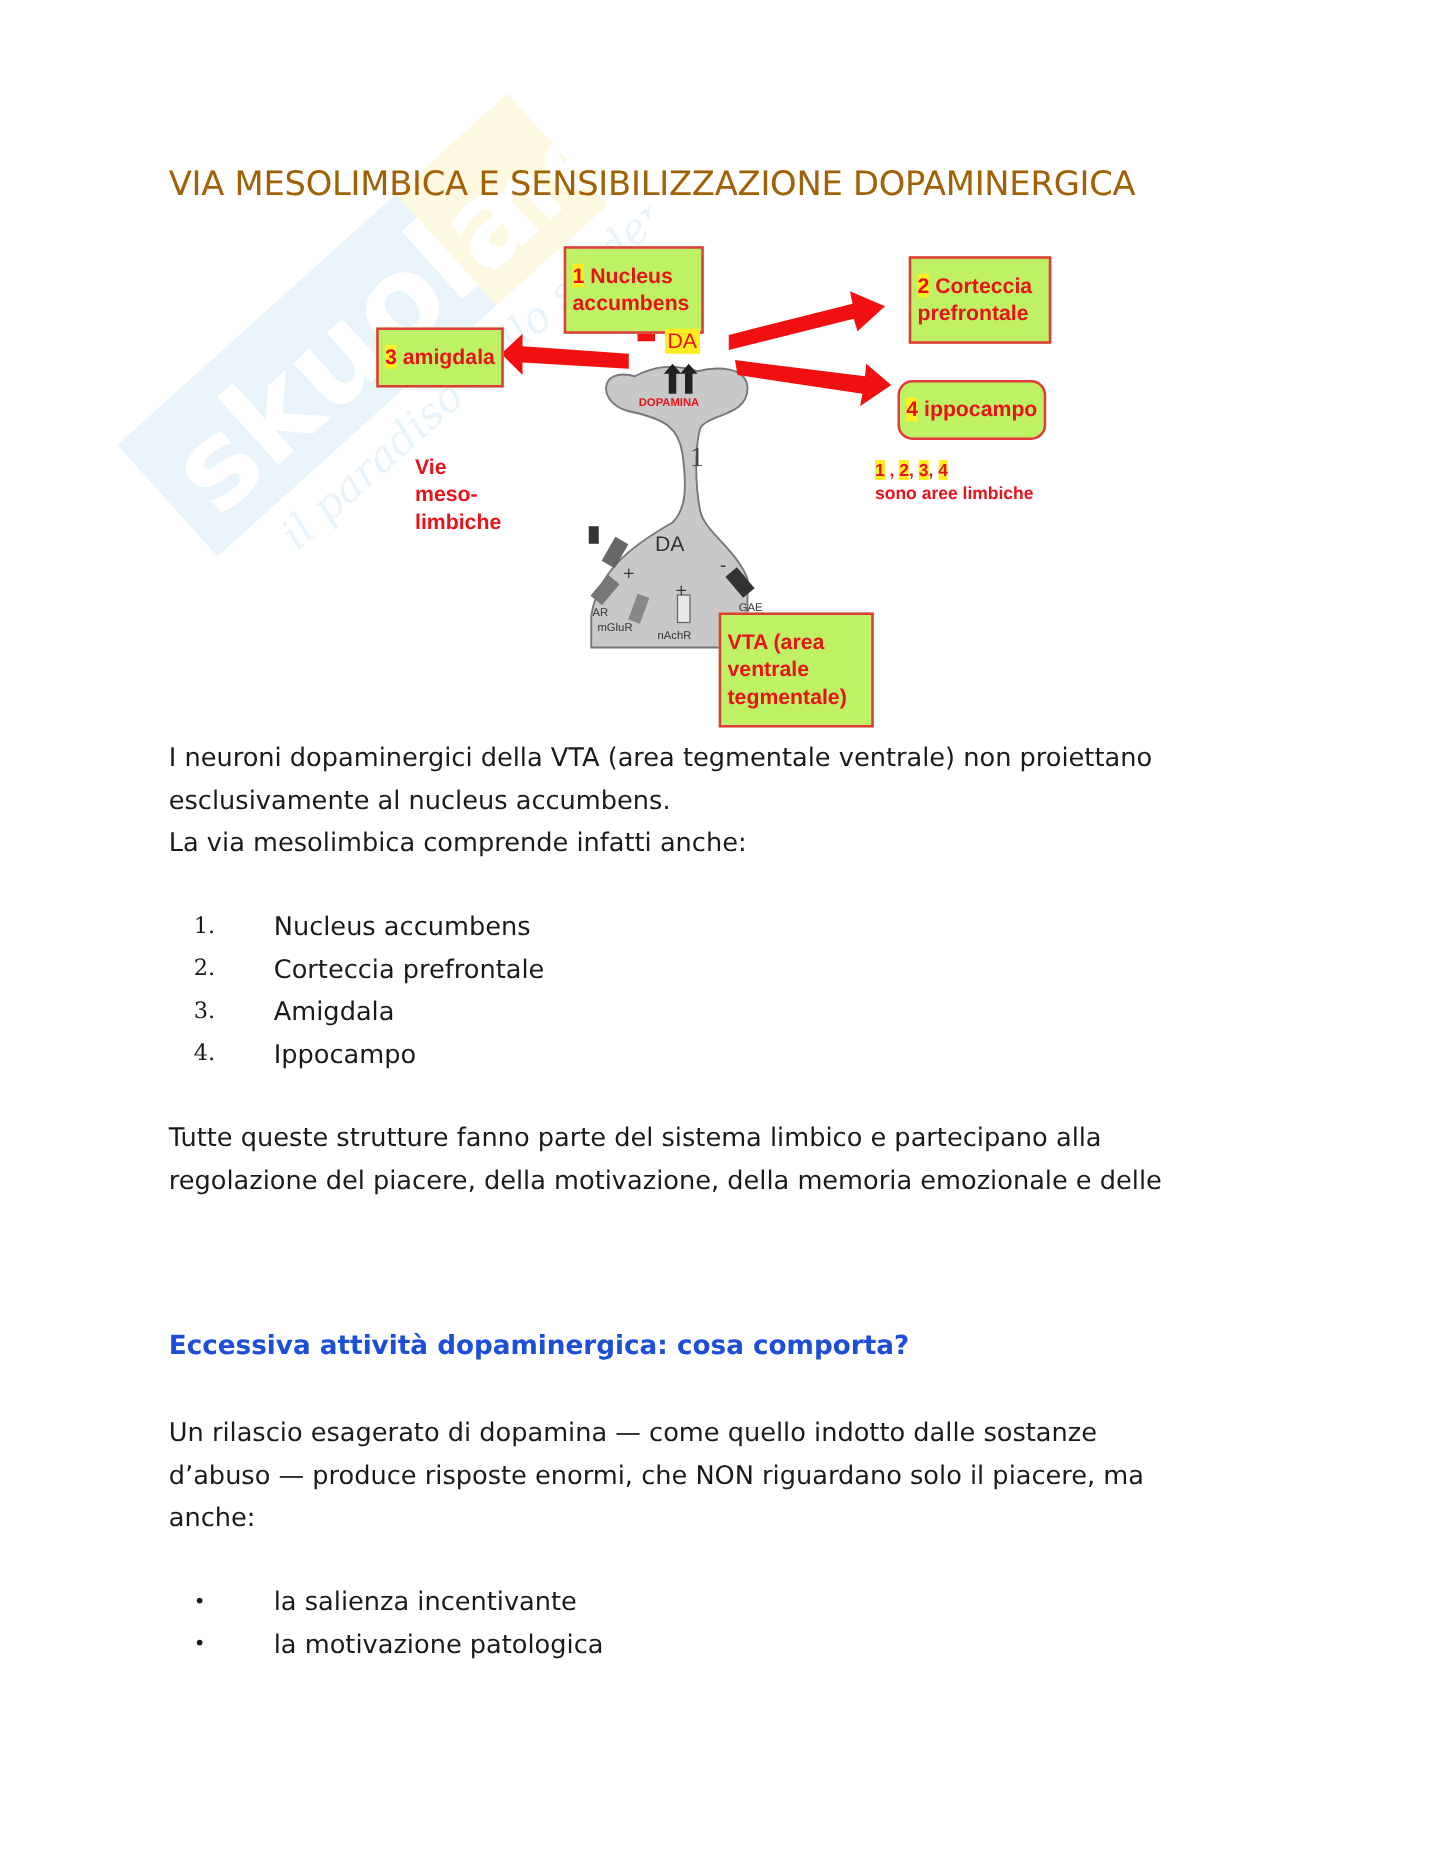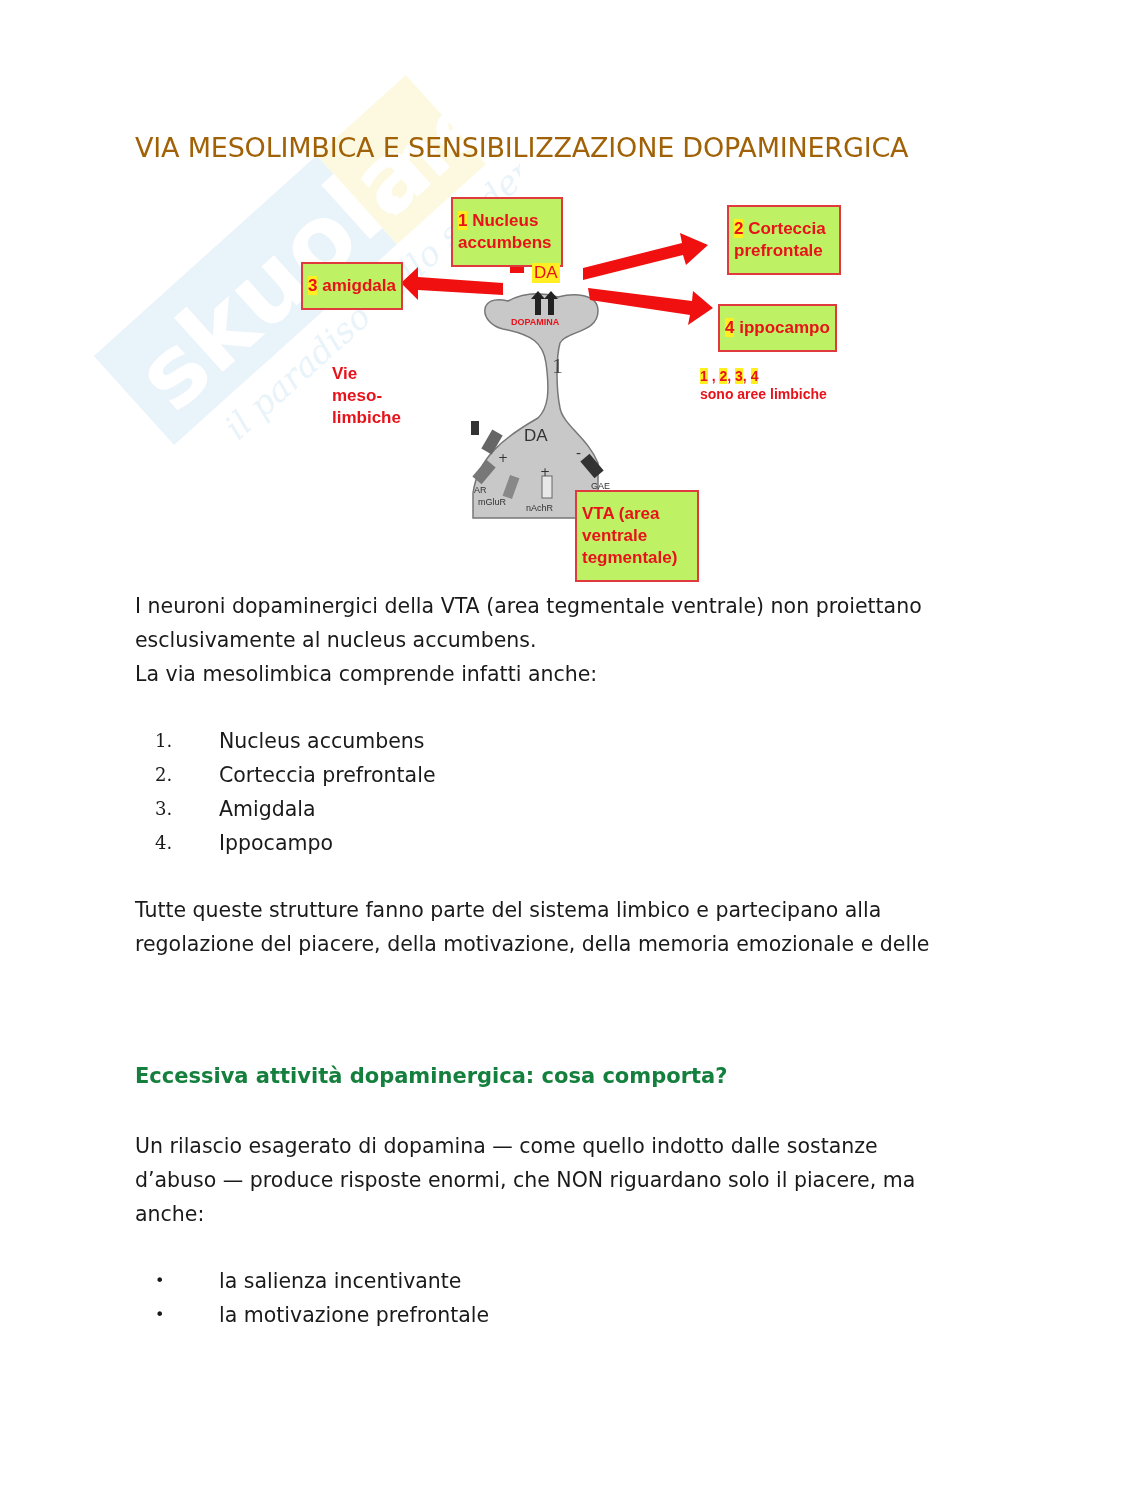--- a/index.html
+++ b/index.html
@@ -10,21 +10,21 @@
   .figure { position:absolute; left:298px; top:193px; width:552px; height:380px; }
   .box { position:absolute; border:2px solid #e03a3e; background:#bef264; color:#e8121a;
          font-family:"Liberation Sans", sans-serif; font-weight:bold; font-size:17px; line-height:22px; padding:11px 5px; }
   .num { background:#ffee22; color:#e8121a; }
   .red-text { position:absolute; color:#e8121a; font-family:"Liberation Sans", sans-serif; font-weight:bold; }
   .para { position:absolute; left:135px; font-size:20.5px; line-height:34px; color:#1a1a1a; width:880px; }
   .ol-item, .ul-item { position:absolute; left:135px; font-size:20.5px; height:34px; line-height:34px; }
   .marker { position:absolute; left:20px; width:40px; font-family:"DejaVu Serif", serif; font-size:18px; }
   .ul-item .marker { font-family:"DejaVu Sans", sans-serif; font-size:16px; left:20px; }
   .item-text { position:absolute; left:68px; white-space:nowrap;margin-left:16px; }
-  .h2 { position:absolute; left:135px; top:1064px; font-size:21px; font-weight:bold; color:#15803d; }
+  .h2 { position:absolute; left:135px; top:1064px; font-size:21px; font-weight:bold; color:#1d4ed8; }
 </style>
 </head>
 <body>
 
 <div class="watermark">
   <svg width="460" height="440" viewBox="0 0 460 440">
     <g transform="rotate(-42 230 220)" opacity="0.55">
       <rect x="20" y="160" width="300" height="120" fill="#d8eaf6"></rect>
       <rect x="320" y="160" width="120" height="120" fill="#fbf5c8"></rect>
       <text x="40" y="258" font-family="DejaVu Sans, sans-serif" font-weight="bold" font-size="96" fill="#ffffff">skuola</text>
@@ -64,21 +64,21 @@
   </div>
   <div class="box" style="left:429px;top:12px;width:100px;">
     <span class="num">2</span>
     <span>Corteccia</span><br>
     <span>prefrontale</span>
   </div>
   <div class="box" style="left:3px;top:69px;">
     <span class="num">3</span>
     <span>amigdala</span>
   </div>
-  <div class="box" style="left:420px;top:111px;">
+  <div class="box" style="left:420px;top:111px;border-radius:12px;">
     <span class="num">4</span>
     <span>ippocampo</span>
   </div>
 
   <div style="position:absolute;left:234px;top:70px;background:#ffee22;color:#e8121a;font-family:'Liberation Sans',sans-serif;font-size:17px;padding:0 2px;">DA</div>
   <div class="red-text" style="left:213px;top:124px;font-size:9px;">DOPAMINA</div>
   <div style="position:absolute;left:254px;top:160px;font-size:22px;color:#444;font-family:'Liberation Serif',serif;">1</div>
   <div style="position:absolute;left:226px;top:233px;font-size:17px;color:#333;font-family:'Liberation Sans',sans-serif;">DA</div>
   <div style="position:absolute;left:200px;top:258px;font-size:12px;color:#333;">+</div>
   <div style="position:absolute;left:242px;top:272px;font-size:12px;color:#333;">+</div>
@@ -141,14 +141,14 @@
   <div>d’abuso — produce risposte enormi, che NON riguardano solo il piacere, ma</div>
   <div>anche:</div>
 </div>
 
 <div class="ul-item" style="top:1264px;">
   <span class="marker">•</span>
   <span class="item-text">la salienza incentivante</span>
 </div>
 <div class="ul-item" style="top:1298px;">
   <span class="marker">•</span>
-  <span class="item-text">la motivazione prefrontale</span>
+  <span class="item-text">la motivazione patologica</span>
 </div>
 
 </body></html>

